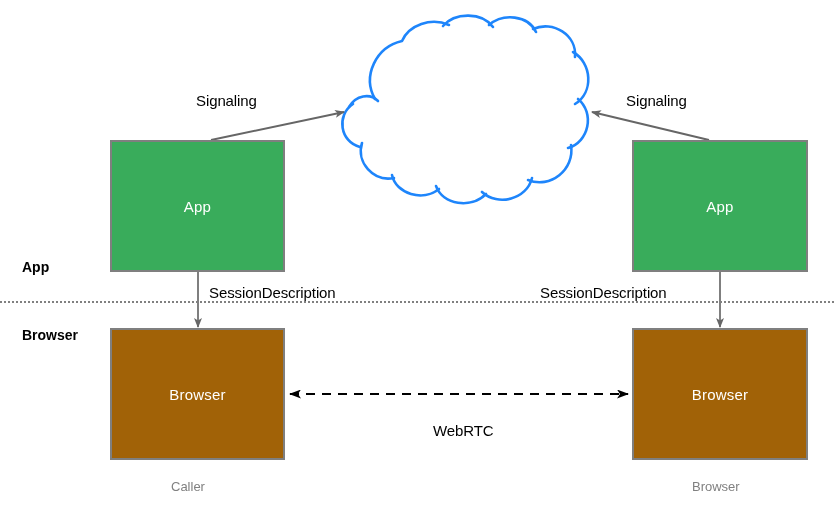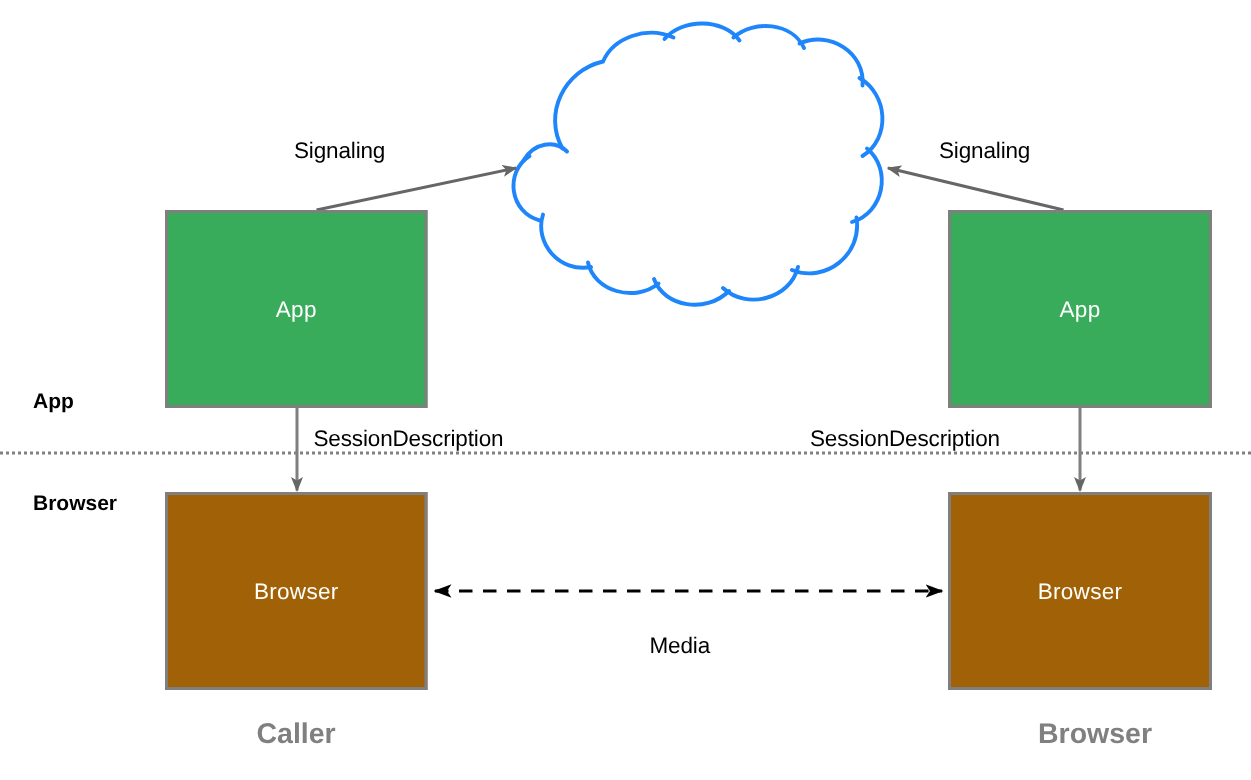--- a/index.html
+++ b/index.html
@@ -38,23 +38,23 @@
   .label {
     position: absolute;
     font-weight: normal;
     color: #000000;
     font-size: 15px;
     white-space: nowrap;
     letter-spacing: -0.1px;
   }
   .endpoint-label {
     position: absolute;
-    font-weight: bold;
+    font-weight: normal;
     color: #808080;
-    font-size: 19px;
+    font-size: 13px;
     white-space: nowrap;
   }
   .layer-label {
     position: absolute;
     font-weight: bold;
     color: #000000;
     font-size: 14px;
     white-space: nowrap;
   }
   svg.overlay {
@@ -147,15 +147,15 @@
   <div class="node-box browser-box" style="left:632px; top:328px; width:176px; height:132px;">
     <span>Browser</span>
   </div>
 
   <div class="label" style="left:626px; top:92px;">Signaling</div>
 
   <div class="label" style="left:540px; top:284px;">SessionDescription</div>
 
   <div class="endpoint-label" style="left:692px; top:479px;">Browser</div>
 
-  <div class="label" style="left:433px; top:422px;">Media</div>
+  <div class="label" style="left:433px; top:422px;">WebRTC</div>
 
 </div>
 
 </body></html>

